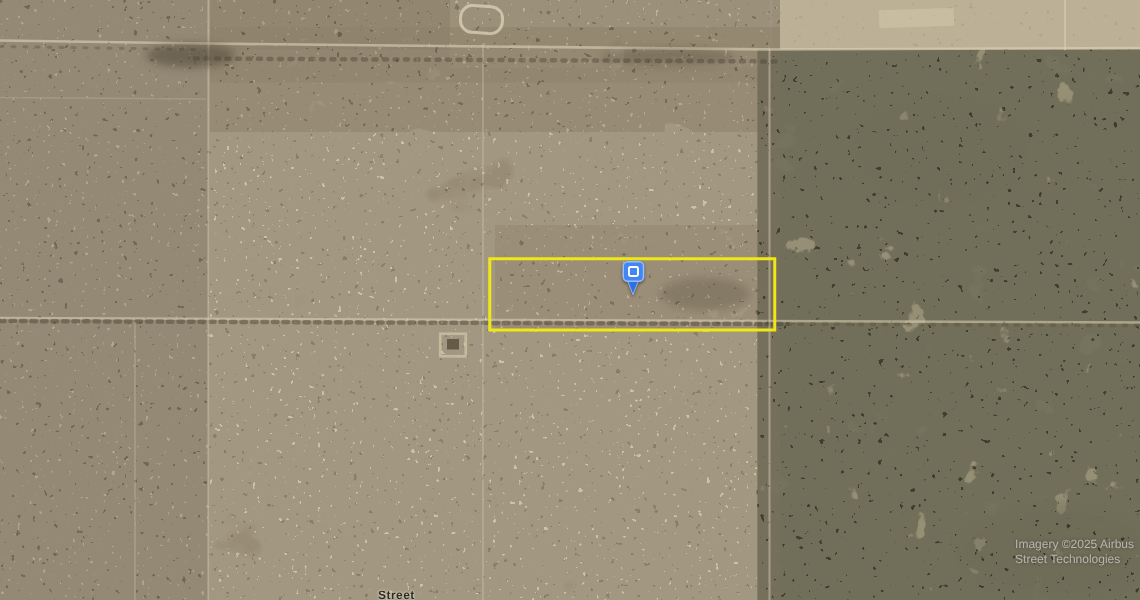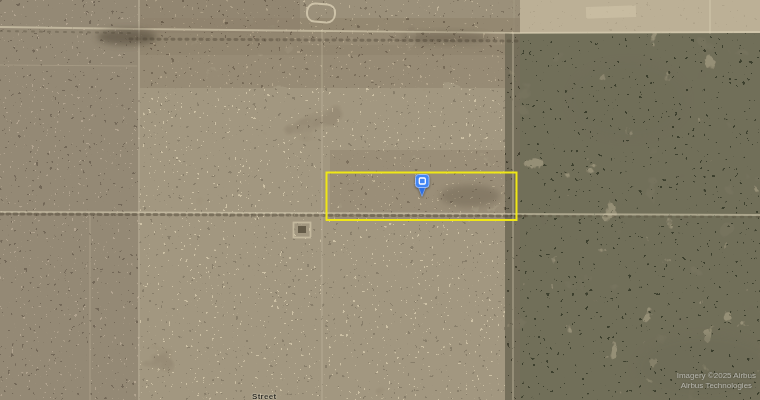--- a/index.html
+++ b/index.html
@@ -37,21 +37,21 @@
   .marker-tail{fill:var(--marker-blue-dark);stroke:var(--marker-border);stroke-width:.6;}
   .marker-glyph{fill:none;stroke:#ffffff;stroke-width:1.3;}
 
   .road-label{
     position:absolute;left:252px;top:392px;
     font-size:8px;line-height:10px;color:#2e2c26;font-weight:bold;
     text-shadow:0 0 2px rgba(235,228,205,.9),0 0 1px rgba(235,228,205,.9);
     white-space:nowrap;letter-spacing:.3px;
   }
   .attribution{
-    position:absolute;right:4px;top:371px;text-align:center;
+    position:absolute;right:4px;top:358px;text-align:left;
     font-size:8px;line-height:10px;color:rgba(255,255,255,.55);
     text-shadow:0 0 2px rgba(40,40,30,.6);white-space:nowrap;
   }
 </style>
 </head>
 <body>
 
 <div class="viewport">
 
   <svg width="760" height="400" viewBox="0 0 760 400">
@@ -155,16 +155,16 @@
       <path class="marker-tail" d="M418.2 186.8 L425.8 186.8 L422 196.4 Z"></path>
       <rect class="marker-head" x="415.5" y="174.5" width="13.5" height="13" rx="3"></rect>
       <rect class="marker-glyph" x="419.3" y="178" width="6" height="6" rx="1"></rect>
     </g>
   </svg>
 
   <div class="road-label">Street</div>
 
   <div class="attribution">
     <div>Imagery ©2025 Airbus</div>
-    <div>Airbus Technologies</div>
+    <div>Street Technologies</div>
   </div>
 
 </div>
 
 </body></html>

